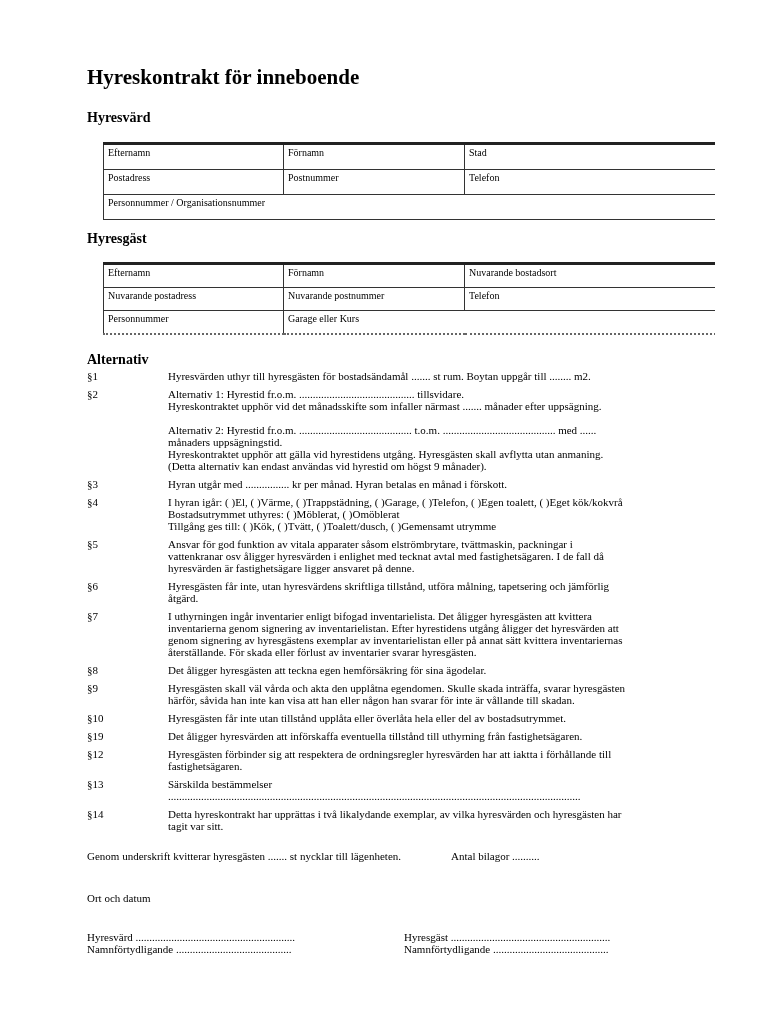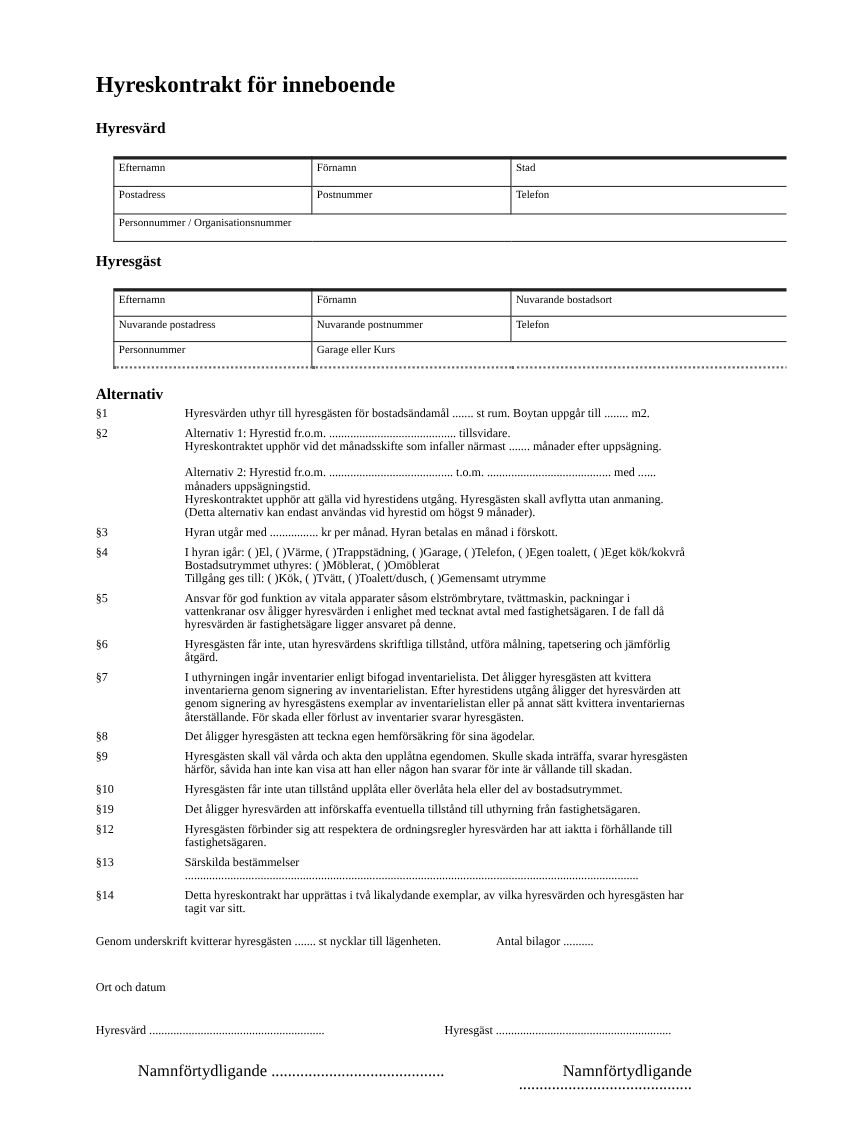--- a/index.html
+++ b/index.html
@@ -28,21 +28,21 @@
   table.t-hyresobjekt{margin-bottom:13px;}
   .col-a{width:171px;} .col-b{width:172px;} .col-c{width:254px;}
   .col-half{width:298px;}
   .clauses{margin-top:0;}
   .clause{display:flex;margin:0 0 6px 0;}
   .clause .cnum{width:50px;flex:none;font-size:11px;line-height:12px;}
   .clause .ctext{width:548px;font-size:11px;line-height:12px;white-space:pre-line;margin-left:31px;}
   .keys-row{display:grid;grid-template-columns:364px 1fr;margin-top:18px;font-size:11px;line-height:12px;}
   .place-date{margin-top:30px;font-size:11px;line-height:12px;}
   .sig-row{display:grid;grid-template-columns:317px 1fr;margin-top:27px;font-size:11px;line-height:12px;}
-  .name-row{display:grid;grid-template-columns:317px 1fr;margin-top:25px;font-size:15px;line-height:12px;text-align:right;}
+  .name-row{display:grid;grid-template-columns:317px 1fr;font-size:11px;line-height:12px;}
 </style>
 </head>
 <body>
 
 <div class="page">
 
   <h1 class="doc-title">Hyreskontrakt för inneboende</h1>
 
   <h2 class="sec-heading">Hyresvärd</h2>
   <table class="form-table t-hyresvard">

